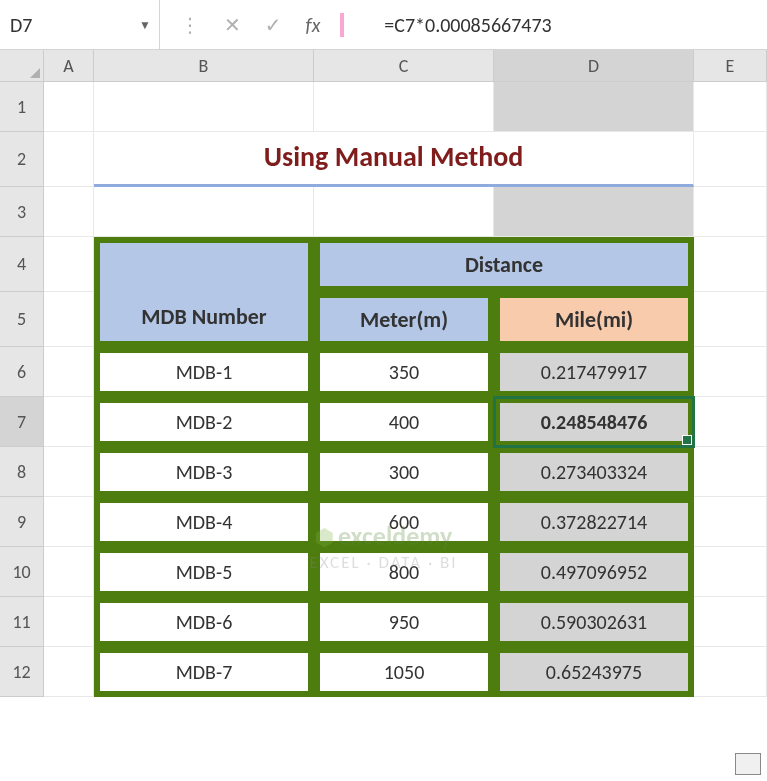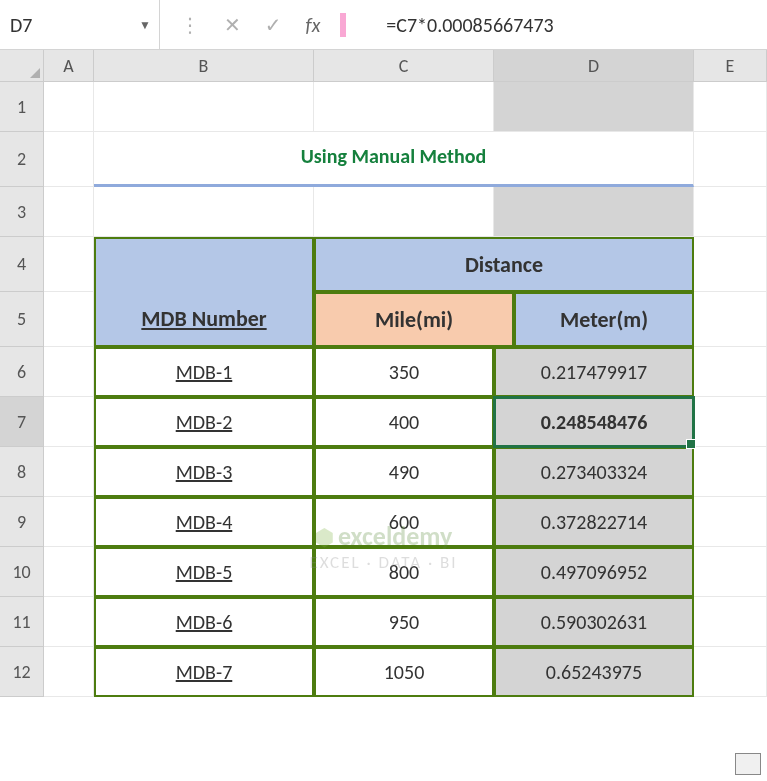--- a/index.html
+++ b/index.html
@@ -49,21 +49,21 @@
     color: #b0b0b0;
   }
   .formula-buttons span {
     font-size: 20px;
   }
   .fx-label {
     font-style: italic;
     font-size: 18px;
     color: #666;
     padding-right: 20px;
-    border-right: 6px solid #f9a8d4;
+    border-right: 4px solid #f9a8d4;
   }
   .formula-input {
     flex: 1;
     padding-left: 20px;
     font-size: 20px;
     color: #333;
   }
   
   
   .col-headers {
@@ -139,33 +139,33 @@
   }
   .cell.col-A { width: 50px; }
   .cell.col-B { width: 220px; }
   .cell.col-C { width: 180px; }
   .cell.col-D { width: 200px; }
   .cell.col-E { width: 73px; }
   
   
   .title-cell {
     grid-column: 2 / 5;
-    color: #15803d;
-    font-weight: bold;
-    font-size: 20px;
+    color: #7f1d1d;
+    font-weight: bold;
+    font-size: 28px;
     border-bottom: 3px solid #8FAADC;
     padding-bottom: 4px;
     width: 600px;
     justify-content: center;
   }
-  .tb-l { border-left: 2px solid #333; text-decoration: underline; }
+  .tb-l { border-left: 2px solid #333; }
   .tb-r { border-right: 2px solid #333; }
   .tb-t { border-top: 2px solid #333; }
   .tb-b { border-bottom: 2px solid #333; }
-  .tb-all { border: 2px solid #4d7c0f; }
+  .tb-all { border: 6px solid #4d7c0f; }
   
   .hdr-blue {
     background: #B4C7E7;
     font-weight: bold;
     font-size: 22px;
   }
   .hdr-orange {
     background: #F8CBAD;
     font-weight: bold;
     font-size: 22px;
@@ -287,22 +287,22 @@
     <div class="cell col-A"></div>
     <div class="cell col-B hdr-blue tb-l tb-t tb-all" style="border-bottom:none"></div>
     <div class="cell hdr-blue tb-t tb-r tb-all" style="width:380px">Distance</div>
     <div class="cell col-E"></div>
   </div>
 
   <div class="row row-5">
     <div class="row-header">5</div>
     <div class="cell col-A"></div>
     <div class="cell col-B hdr-blue tb-l tb-b tb-all" style="border-top:none">MDB Number</div>
+    <div class="cell col-C hdr-blue tb-all">Meter(m)</div>
     <div class="cell col-D hdr-orange tb-r tb-all">Mile(mi)</div>
-    <div class="cell col-C hdr-blue tb-all">Meter(m)</div>
     <div class="cell col-E"></div>
   </div>
 
   <div class="row">
     <div class="row-header">6</div>
     <div class="cell col-A"></div>
     <div class="cell col-B tb-l tb-all">MDB-1</div>
     <div class="cell col-C tb-all">350</div>
     <div class="cell col-D tb-r tb-all">0.217479917</div>
     <div class="cell col-E"></div>
@@ -314,21 +314,21 @@
     <div class="cell col-B tb-l tb-all">MDB-2</div>
     <div class="cell col-C tb-all">400</div>
     <div class="cell col-D tb-r tb-all selected">0.248548476</div>
     <div class="cell col-E"></div>
   </div>
 
   <div class="row">
     <div class="row-header">8</div>
     <div class="cell col-A"></div>
     <div class="cell col-B tb-l tb-all">MDB-3</div>
-    <div class="cell col-C tb-all">490</div>
+    <div class="cell col-C tb-all">300</div>
     <div class="cell col-D tb-r tb-all">0.273403324</div>
     <div class="cell col-E"></div>
   </div>
 
   <div class="row">
     <div class="row-header">9</div>
     <div class="cell col-A"></div>
     <div class="cell col-B tb-l tb-all">MDB-4</div>
     <div class="cell col-C tb-all">600</div>
     <div class="cell col-D tb-r tb-all">0.372822714</div>

